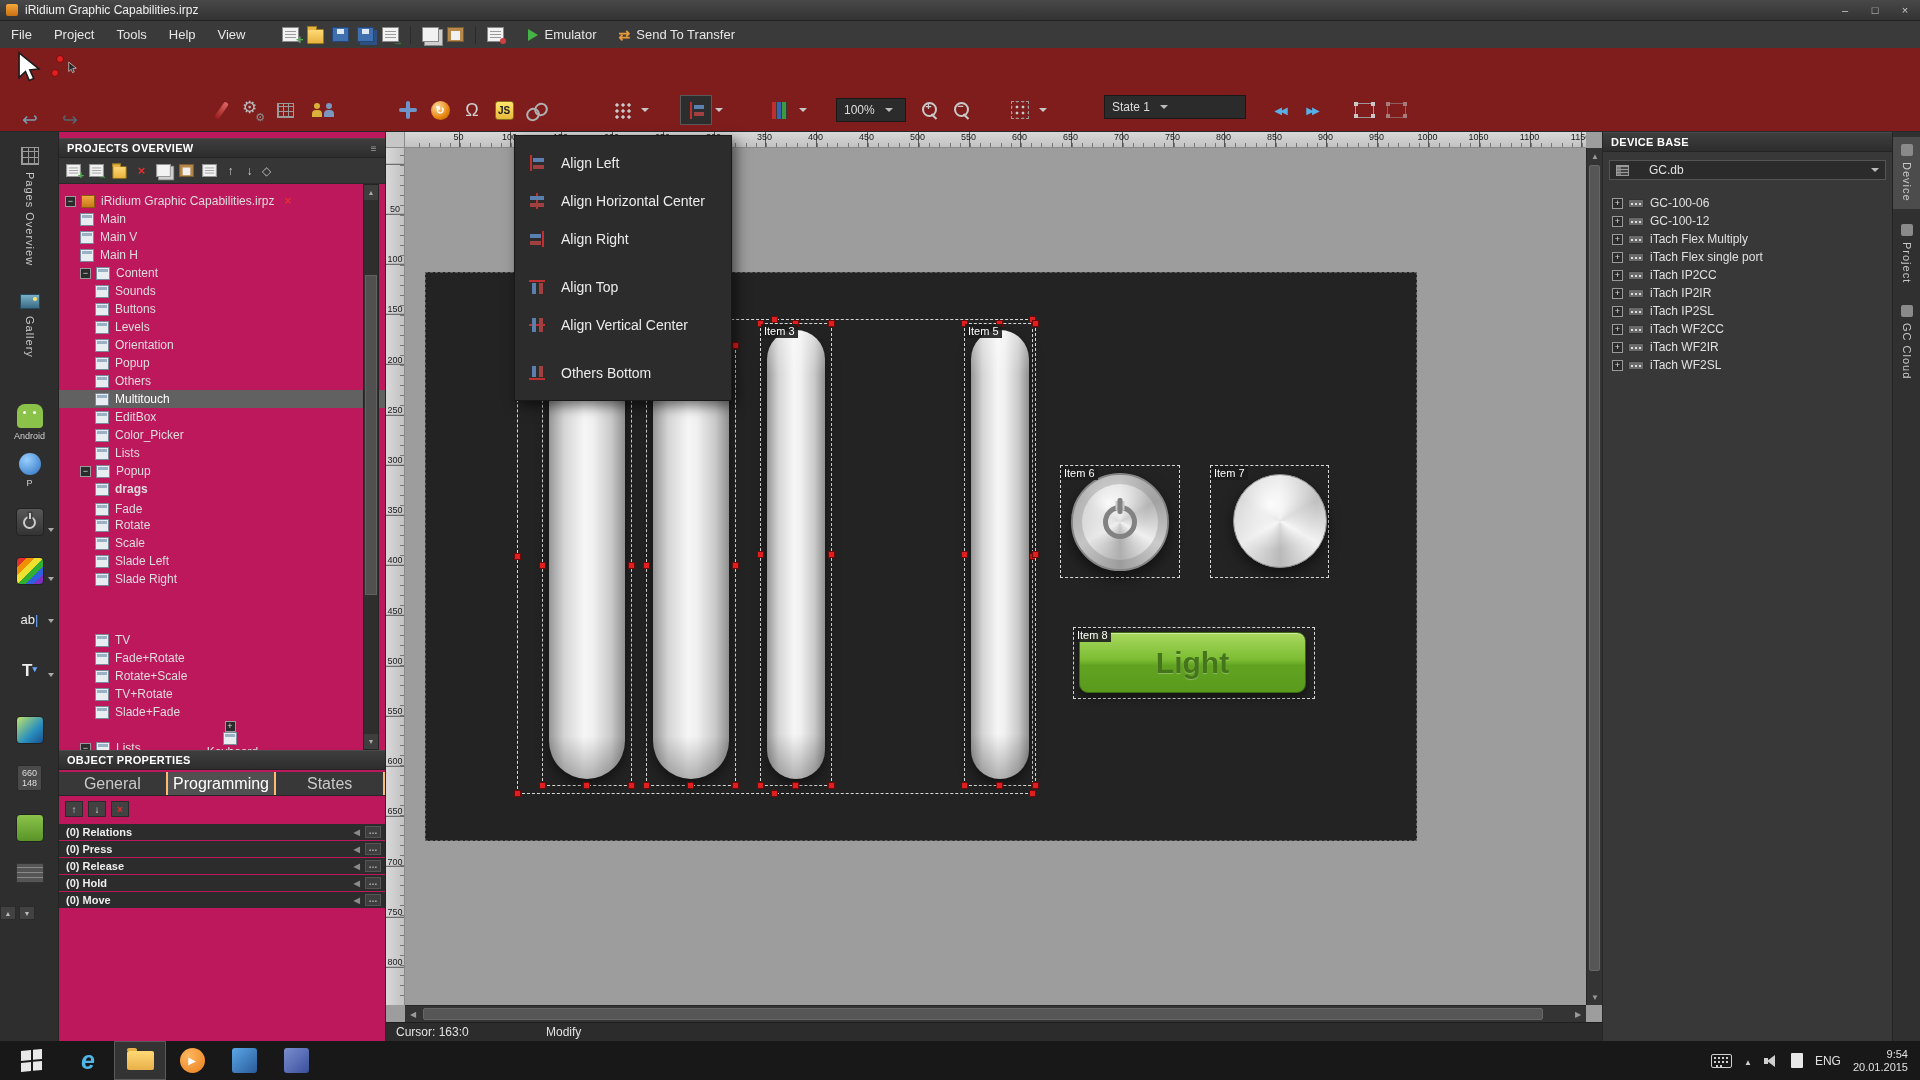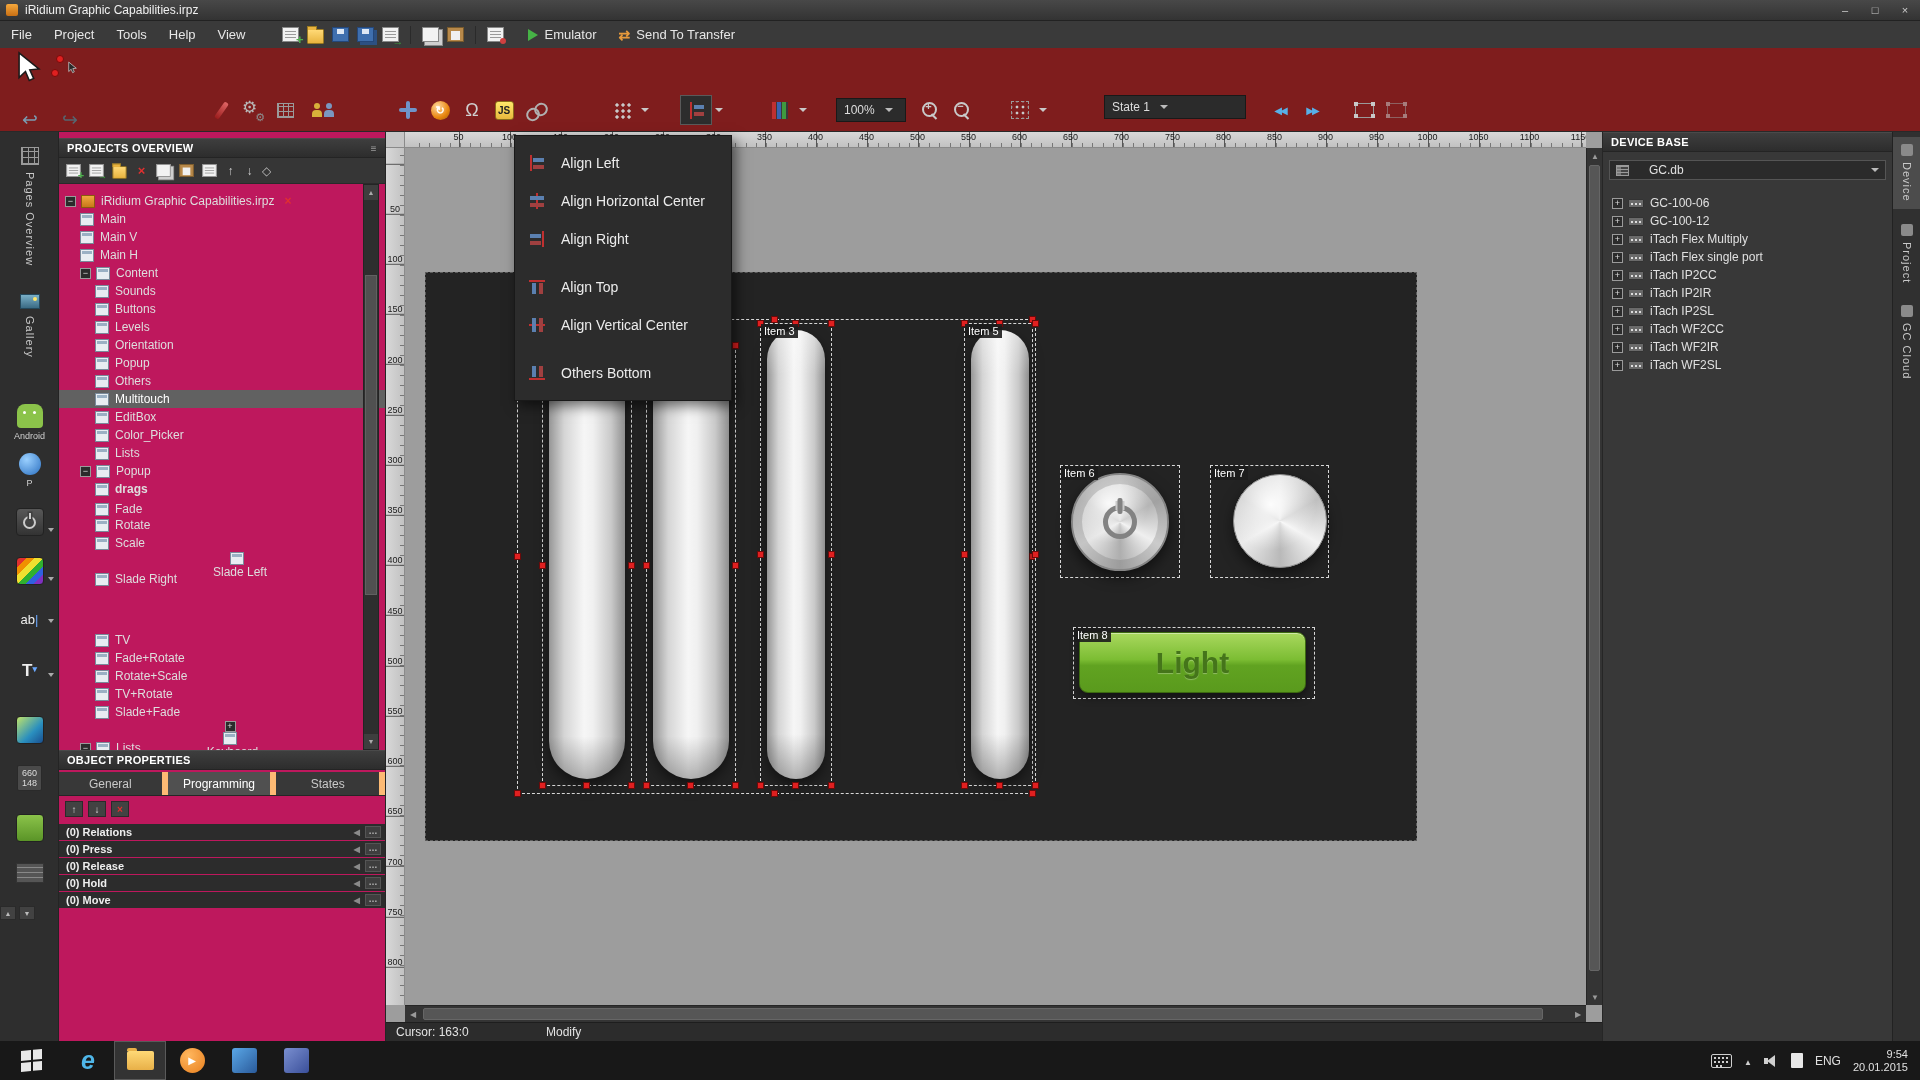--- a/index.html
+++ b/index.html
@@ -139,21 +139,21 @@
 .trow[data-icon="page"] .t-ico{background:#e8edf2;border:1px solid #7a8a9a}
 .trow[data-icon="page"] .t-ico::before{content:"";position:absolute;left:1px;right:1px;top:1px;height:3px;background:#9ab0c4}
 .trow[data-icon="project"] .t-ico{background:linear-gradient(#f0a840,#c87818);border:1px solid #8a5a10}
 .trow[data-badge]::after{content:attr(data-badge);color:#e03030;font-weight:700;margin-left:10px;font-size:12px}
 .tree-scroll{position:absolute;right:6px;top:52px;width:16px;height:566px;background:#2e2e2e;border:1px solid #242424}
 .sb-btn{height:15px;display:flex;align-items:center;justify-content:center;font-size:7px;color:#aaa;background:#3e3e3e}
 .sb-btn.bottom{position:absolute;bottom:0;left:0;right:0}
 .sb-thumb{position:absolute;left:1px;right:1px;top:90px;height:320px;background:#505050;border:1px solid #616161}
 .props-h{top:618px}
 .props-tabs{position:absolute;left:0;right:0;top:640px;height:24px;display:flex;background:#303030;border-bottom:1px solid #262626}
-.ptab{flex:1;display:flex;align-items:center;justify-content:center;font-size:12px;color:#c9c9c9;border-right:6px solid #fdba74;background:#383838}
+.ptab{flex:1;display:flex;align-items:center;justify-content:center;font-size:16px;color:#c9c9c9;border-right:2px solid #fdba74;background:#383838}
 .ptab.active{background:#505050;color:#fff}
 .props-mini{position:absolute;left:0;top:666px;height:22px;display:flex;gap:5px;padding:0 6px;align-items:center}
 .mini-btn{width:18px;height:16px;background:#424242;border:1px solid #2a2a2a;color:#ddd;font-size:10px;display:flex;align-items:center;justify-content:center}
 .mini-btn.red{color:#e03030;font-weight:700}
 .props-rows{position:absol;left:0;right:0}
 .props-rows{position:absolute;left:0;right:0;top:692px}
 .prow{height:16px;margin-bottom:1px;background:#2c2c2c;display:flex;align-items:center;padding:0 4px 0 7px;font-size:11px;font-weight:700;color:#eee}
 .prow .arr{margin-left:auto;color:#8a8a8a;font-size:8px}
 .prow .arr::before{content:"◀"}
 .prow .dots{width:16px;height:12px;margin-left:5px;background:#3e3e3e;border:1px solid #555;color:#bbb;font-size:9px;line-height:9px;text-align:center}
@@ -599,21 +599,21 @@
         <div class="trow" data-icon="page" style="padding-left: 36px;">
 
     <span class="t-ico"></span>
     <span class="t-label">Rotate</span>
   </div>
         <div class="trow" data-icon="page" style="padding-left: 36px;">
 
     <span class="t-ico"></span>
     <span class="t-label">Scale</span>
   </div>
-        <div class="trow" data-icon="page" style="padding-left: 36px; flex-direction: column;">
+        <div class="trow" data-icon="page" style="padding-left: 36px;">
 
     <span class="t-ico"></span>
     <span class="t-label">Slade Left</span>
   </div>
         <div class="trow" data-icon="page" style="padding-left: 36px;">
 
     <span class="t-ico"></span>
     <span class="t-label">Slade Right</span>
   </div>
         <div class="trow" data-icon="page" style="padding-left: 36px; margin-top: 43px;">

